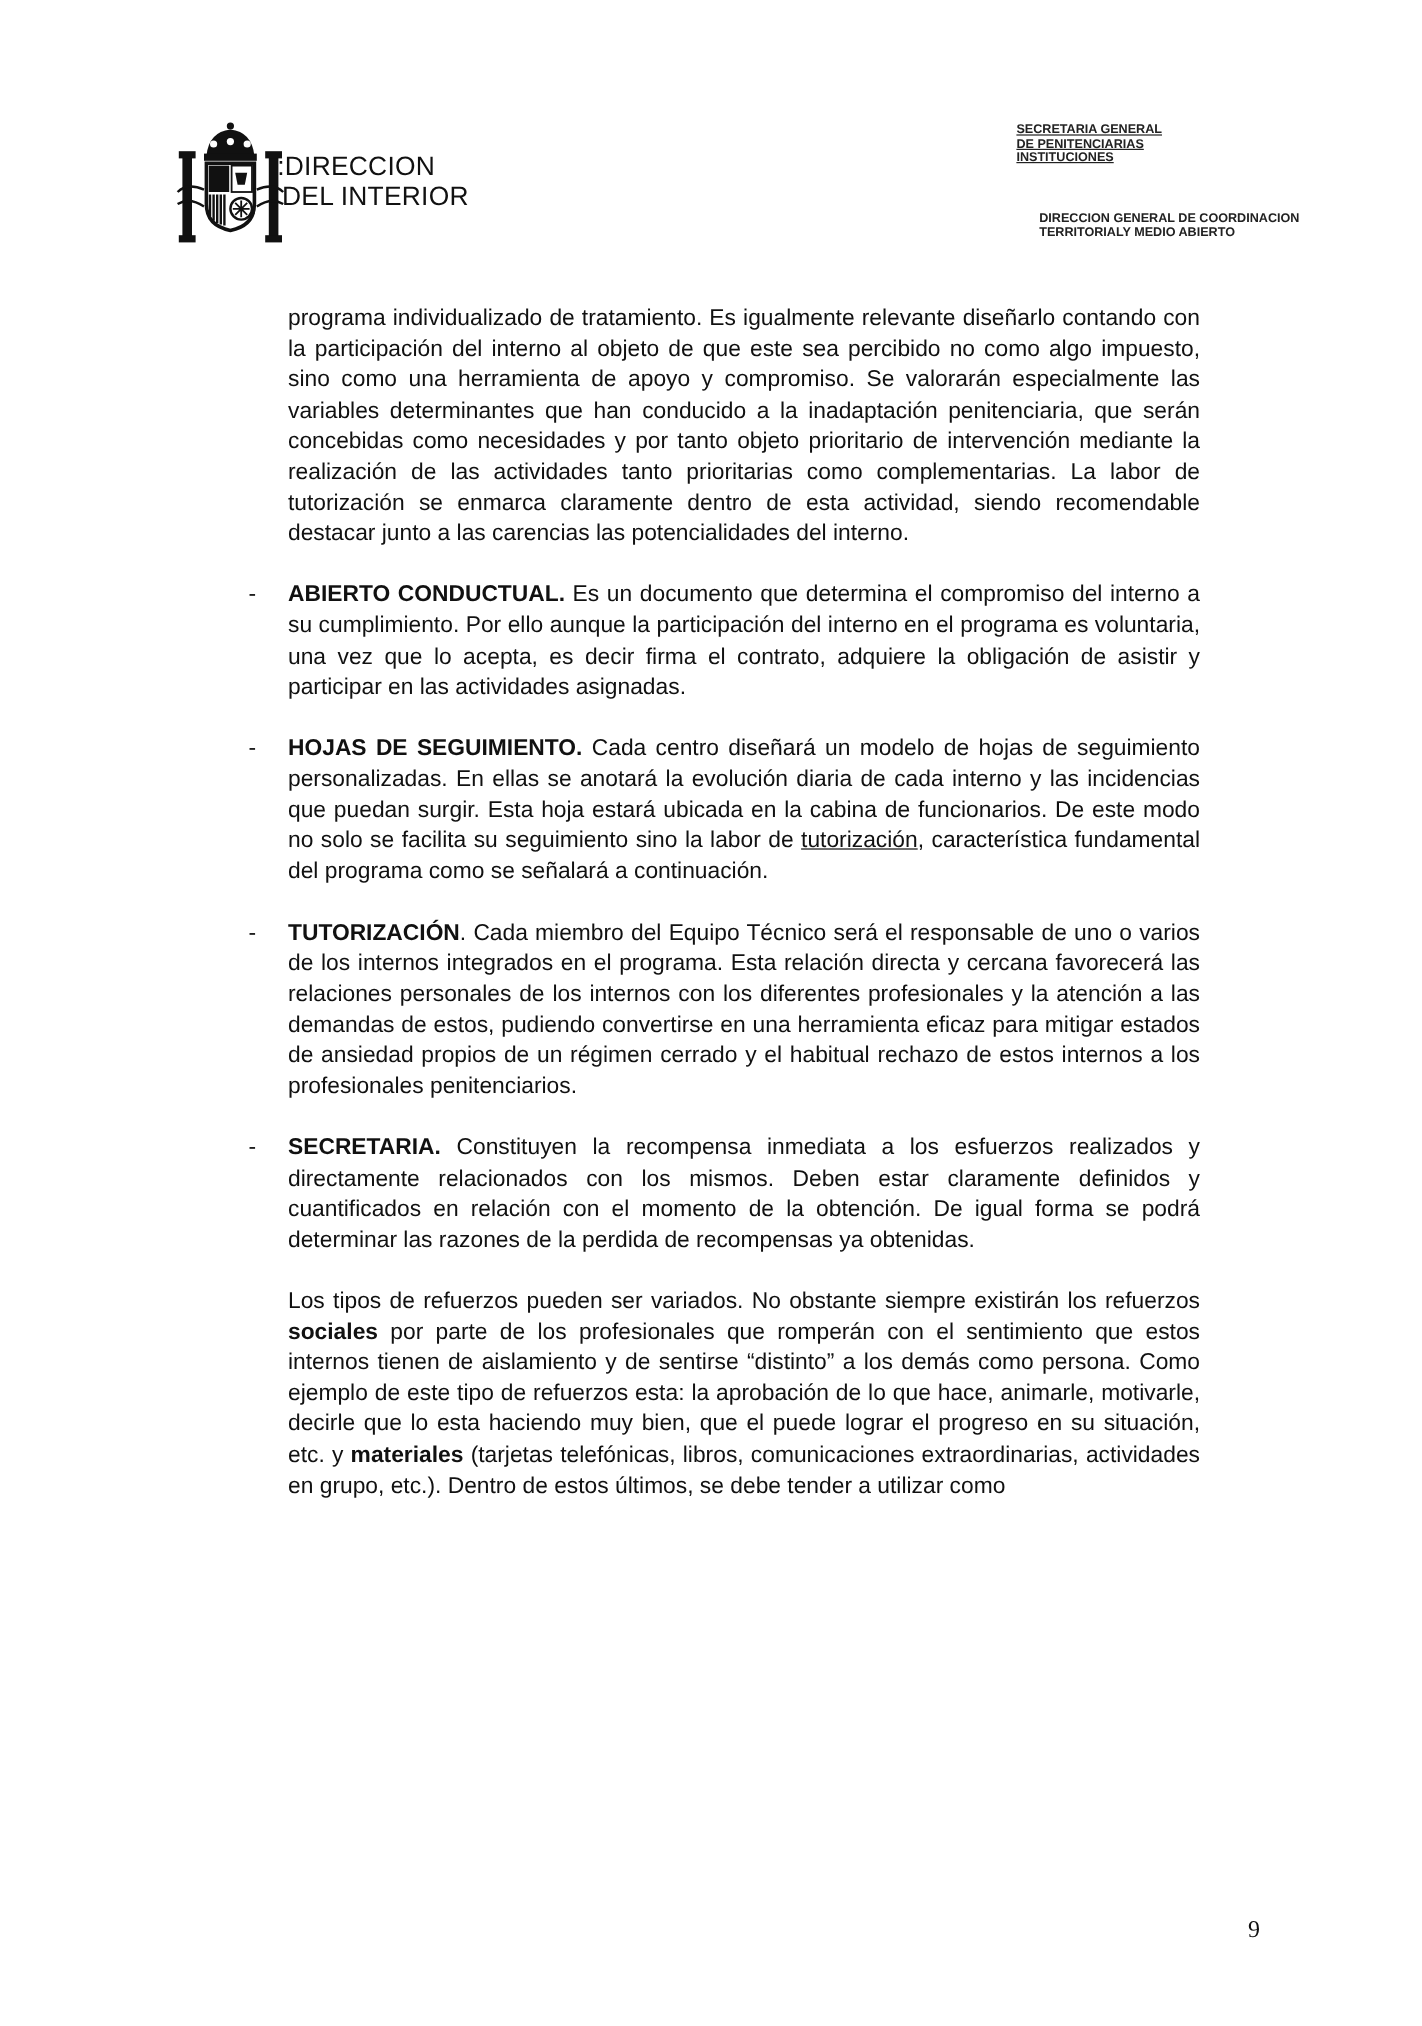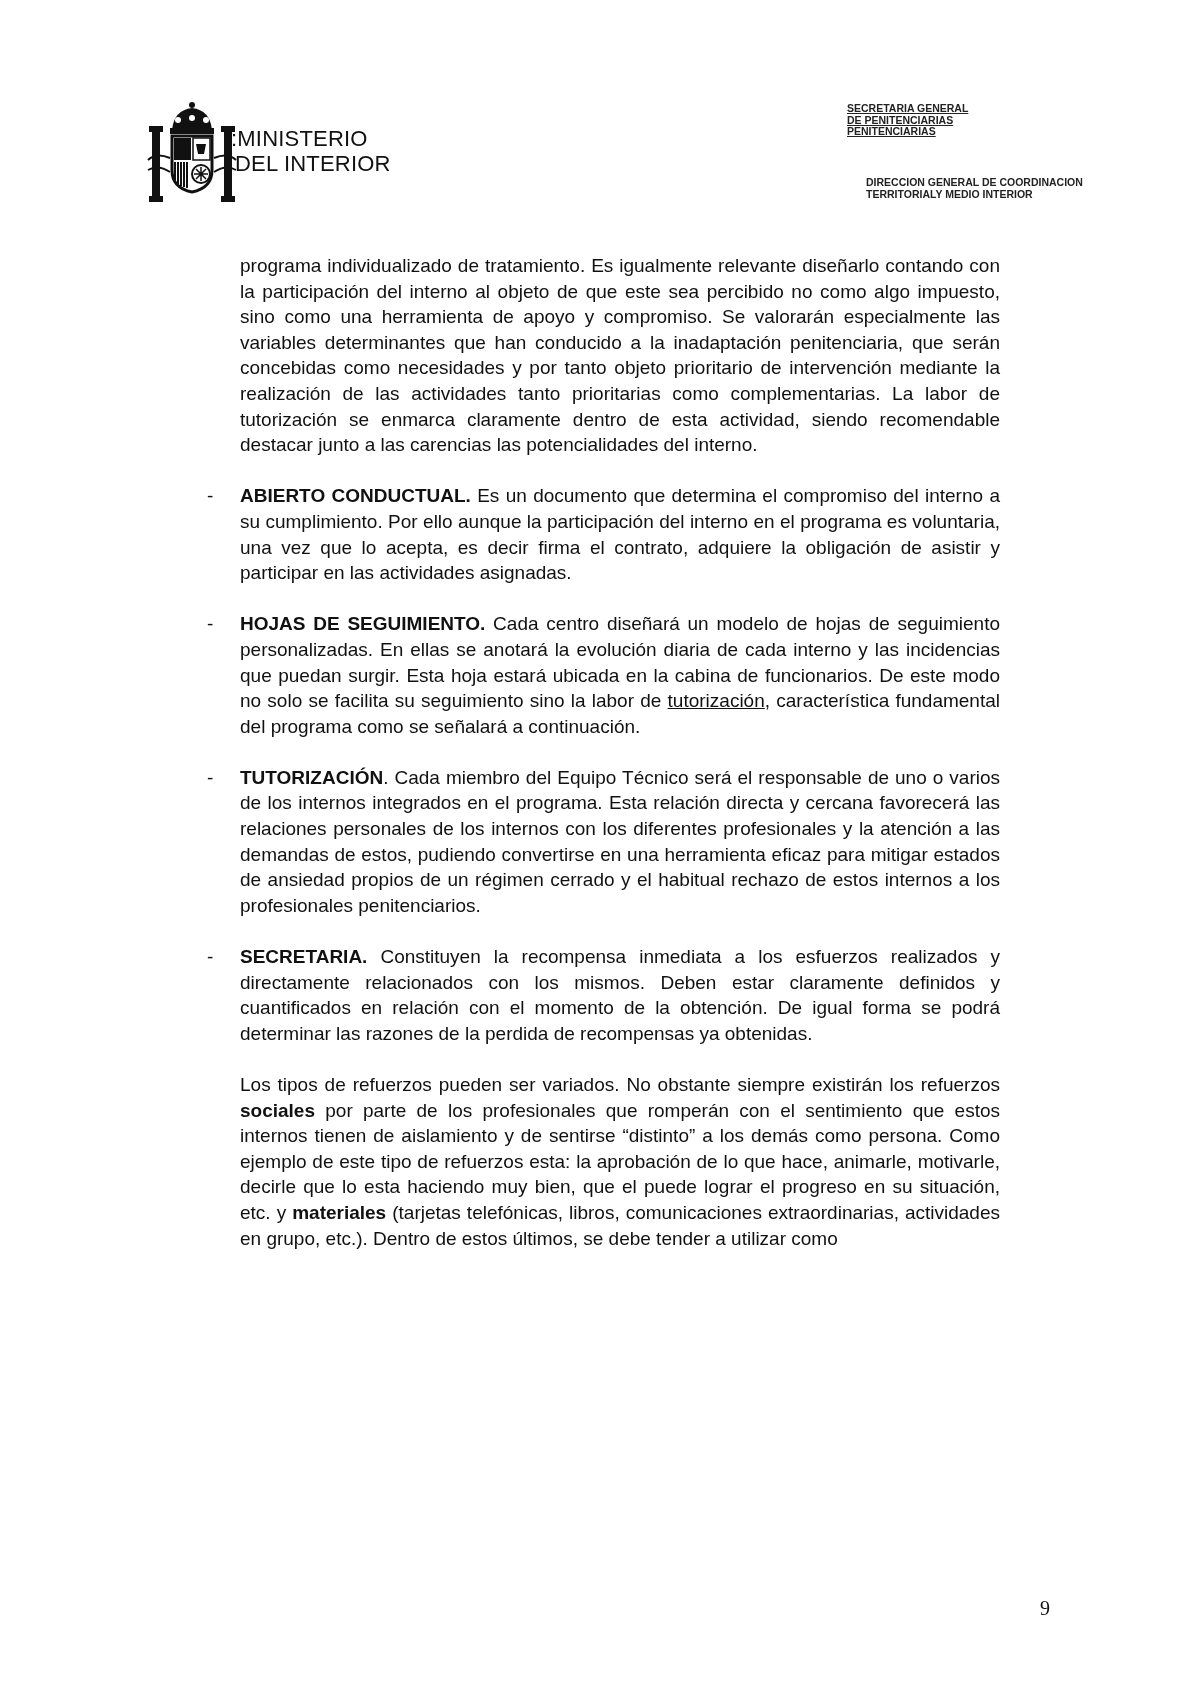--- a/index.html
+++ b/index.html
@@ -51,33 +51,33 @@
     <rect x="3" y="26" width="14" height="6" fill="#111"></rect>
     <rect x="3" y="96" width="14" height="6" fill="#111"></rect>
     <rect x="78" y="30" width="8" height="68" fill="#111"></rect>
     <rect x="75" y="26" width="14" height="6" fill="#111"></rect>
     <rect x="75" y="96" width="14" height="6" fill="#111"></rect>
     <path d="M2 60 Q10 52 24 58 M2 70 Q12 64 24 72" stroke="#111" stroke-width="2" fill="none"></path>
     <path d="M90 60 Q82 52 68 58 M90 70 Q80 64 68 72" stroke="#111" stroke-width="2" fill="none"></path>
   </svg>
 
   <div class="ministry">
-    <div>:MINISTERIO</div>
+    <div>:DIRECCION</div>
     <div class="l2">DEL INTERIOR</div>
   </div>
 
   <div class="sec">
     <div>SECRETARIA GENERAL</div>
     <div>DE PENITENCIARIAS</div>
-    <div>PENITENCIARIAS</div>
+    <div>INSTITUCIONES</div>
   </div>
 
   <div class="dir">
     <div>DIRECCION GENERAL DE COORDINACION</div>
-    <div>TERRITORIALY MEDIO INTERIOR</div>
+    <div>TERRITORIALY MEDIO ABIERTO</div>
   </div>
 
   <div class="body">
     <p class="para">programa individualizado de tratamiento. Es igualmente relevante diseñarlo contando con la participación del interno al objeto de que este sea percibido no como algo impuesto, sino como una herramienta de apoyo y compromiso. Se valorarán especialmente las variables determinantes que han conducido a la inadaptación penitenciaria, que serán concebidas como necesidades y por tanto objeto prioritario de intervención mediante la realización de las actividades tanto prioritarias como complementarias. La labor de tutorización se enmarca claramente dentro de esta actividad, siendo recomendable destacar junto a las carencias las potencialidades del interno.</p>
 
     <div class="item para gap">
       <span class="dash">-</span>
       <b>ABIERTO CONDUCTUAL.</b><span> Es un documento que determina el compromiso del interno a su cumplimiento. Por ello aunque la participación del interno en el programa es voluntaria, una vez que lo acepta, es decir firma el contrato, adquiere la obligación de asistir y participar en las actividades asignadas.</span>
     </div>
 

